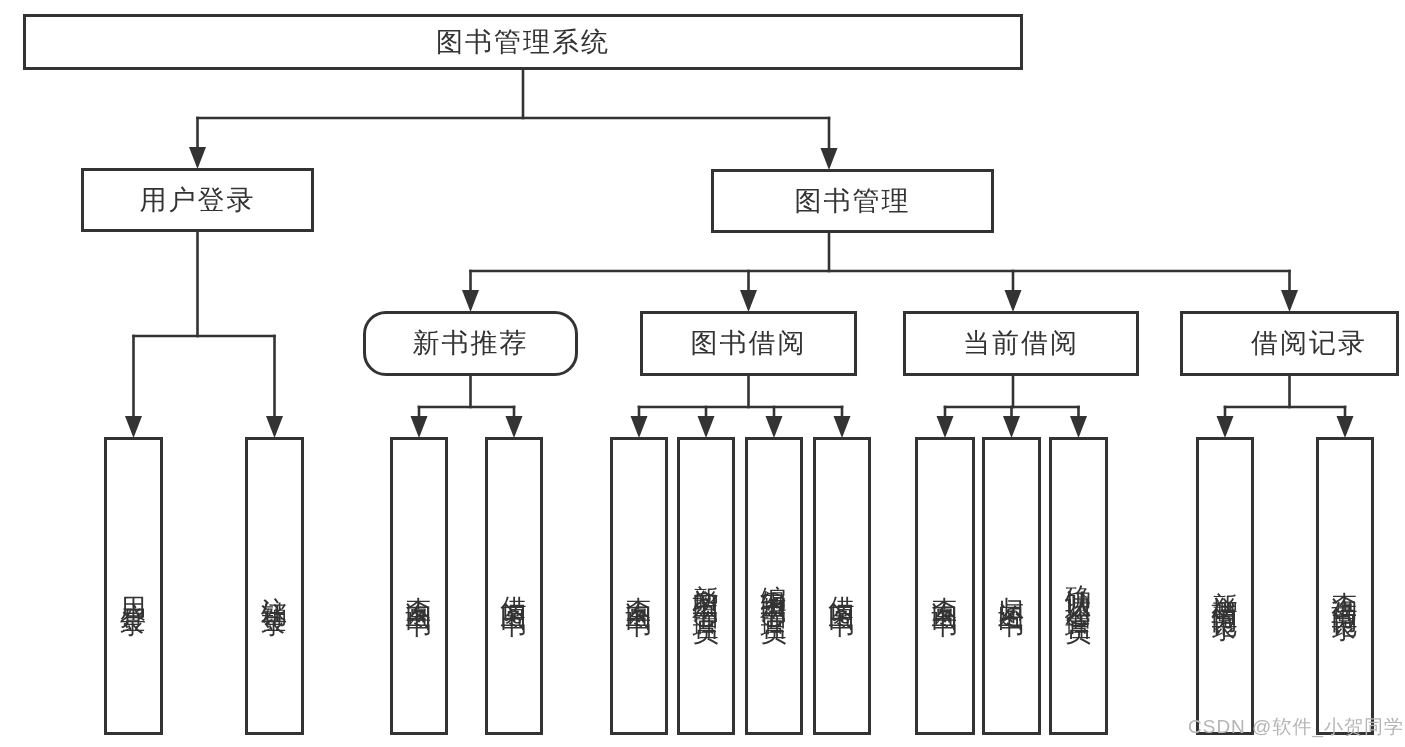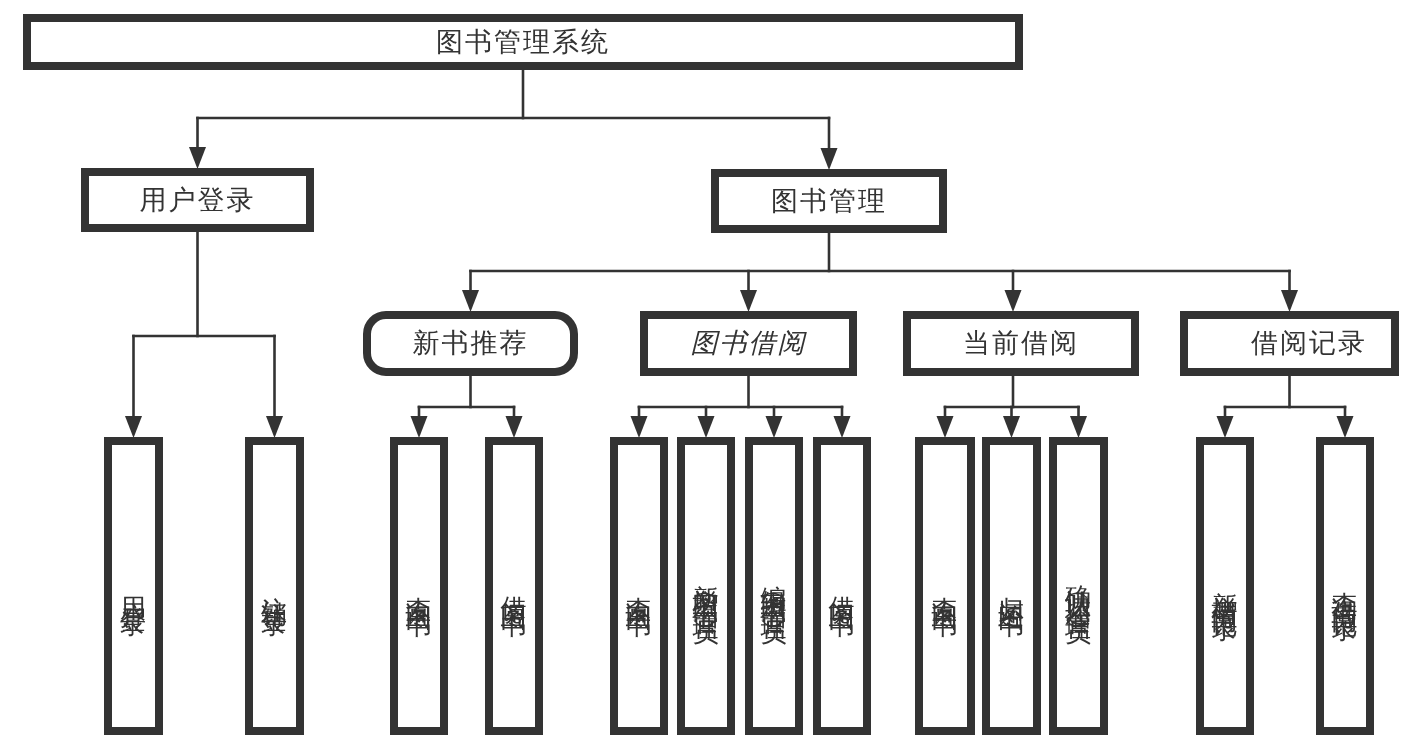--- a/index.html
+++ b/index.html
@@ -18,21 +18,21 @@
   #connector-layer {
     position: absolute;
     left: 0; top: 0;
     width: 1405px;
     height: 747px;
     pointer-events: none;
   }
   .node {
     position: absolute;
     box-sizing: border-box;
-    border: 8px solid #0c4a6e;
+    border: 3px solid #0c4a6e;
     background: #ffffff;
     display: flex;
     align-items: center;
     justify-content: center;
     color: #333333;
   }
   .node-h .node-label {
     font-size: 27px;
     letter-spacing: 2px;
     white-space: nowrap;
@@ -112,27 +112,27 @@
       <line x1="1345" y1="407" x2="1345" y2="420" stroke="#333333" stroke-width="2.6" stroke-linecap="square"></line>
       <polygon points="1345,438 1336.5,416 1353.5,416" fill="#333333"></polygon>
     </svg>
   <div id="nodes">
       <div class="node node-h" style="left: 23px; top: 14px; width: 1000px; height: 56px; border-color: rgb(51, 51, 51);">
         <span class="node-label">图书管理系统</span>
       </div>
       <div class="node node-h" style="left: 81px; top: 168px; width: 233px; height: 64px; border-color: rgb(51, 51, 51);">
         <span class="node-label">用户登录</span>
       </div>
-      <div class="node node-h" style="left: 711px; top: 169px; width: 236px; height: 64px; border-color: rgb(51, 51, 51);">
+      <div class="node node-h" style="left: 711px; top: 169px; width: 283px; height: 64px; border-color: rgb(51, 51, 51);">
         <span class="node-label">图书管理</span>
       </div>
       <div class="node node-h" style="left: 363px; top: 311px; width: 215px; height: 65px; border-color: rgb(51, 51, 51); border-radius: 23px;">
         <span class="node-label">新书推荐</span>
       </div>
-      <div class="node node-h" style="left: 640px; top: 311px; width: 217px; height: 65px; border-color: rgb(51, 51, 51); font-style: italic;">
+      <div class="node node-h" style="left: 640px; top: 311px; width: 217px; height: 65px; border-color: rgb(51, 51, 51);">
         <span class="node-label">图书借阅</span>
       </div>
       <div class="node node-h" style="left: 903px; top: 311px; width: 236px; height: 65px; border-color: rgb(51, 51, 51);">
         <span class="node-label">当前借阅</span>
       </div>
       <div class="node node-h" style="left: 1180px; top: 311px; width: 219px; height: 65px; border-color: rgb(51, 51, 51); padding-left: 39px;">
         <span class="node-label">借阅记录</span>
       </div>
       <div class="node node-v" style="left: 104px; top: 437px; width: 59px; height: 298px; border-color: rgb(51, 51, 51);">
         <span class="node-label">用户登录</span>
@@ -167,13 +167,14 @@
       <div class="node node-v" style="left: 1049px; top: 437px; width: 59px; height: 298px; border-color: rgb(51, 51, 51);">
         <span class="node-label">确认归还（管理员）</span>
       </div>
       <div class="node node-v" style="left: 1196px; top: 437px; width: 58px; height: 298px; border-color: rgb(51, 51, 51);">
         <span class="node-label">新增借阅记录</span>
       </div>
       <div class="node node-v" style="left: 1316px; top: 437px; width: 58px; height: 298px; border-color: rgb(51, 51, 51);">
         <span class="node-label">查询借阅记录</span>
       </div>
     </div>
+  <div id="watermark" style="left: 1188px; top: 714px; color: rgb(181, 181, 181);">CSDN @软件_小贺同学</div>
 </div>
 
 </body></html>

